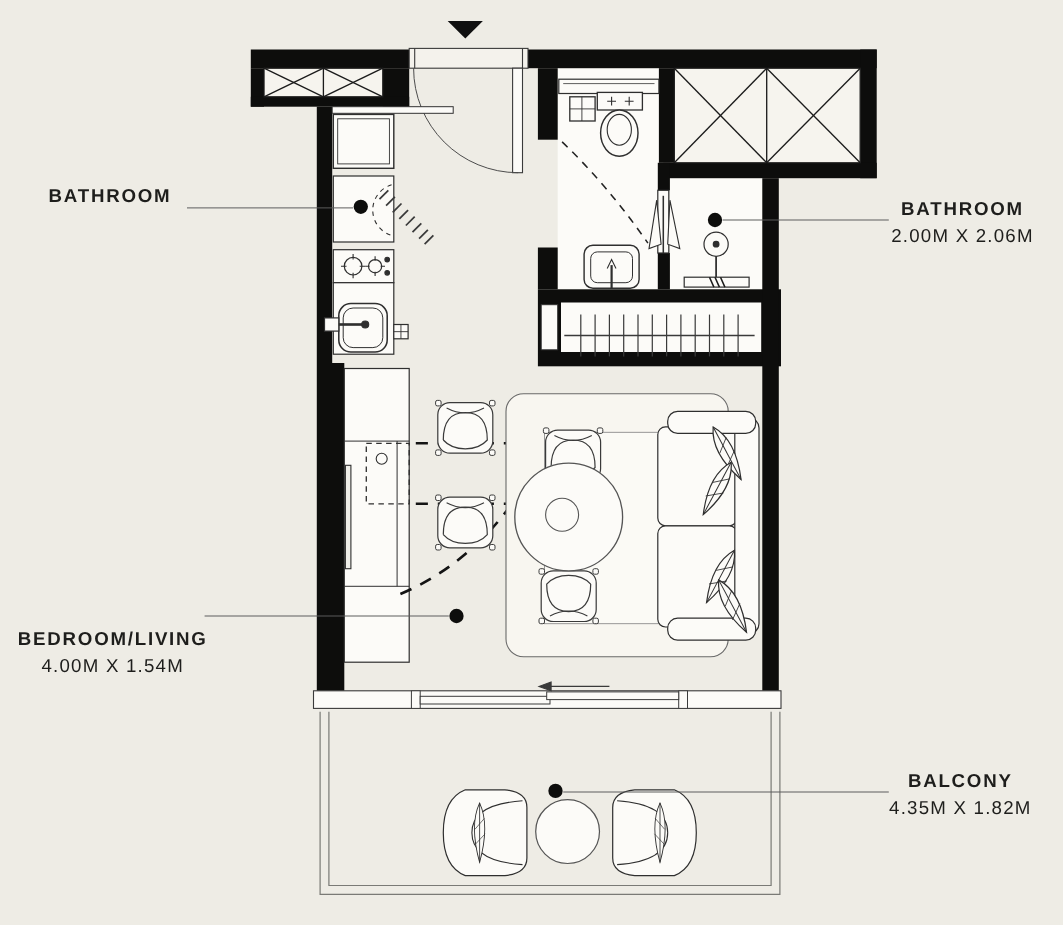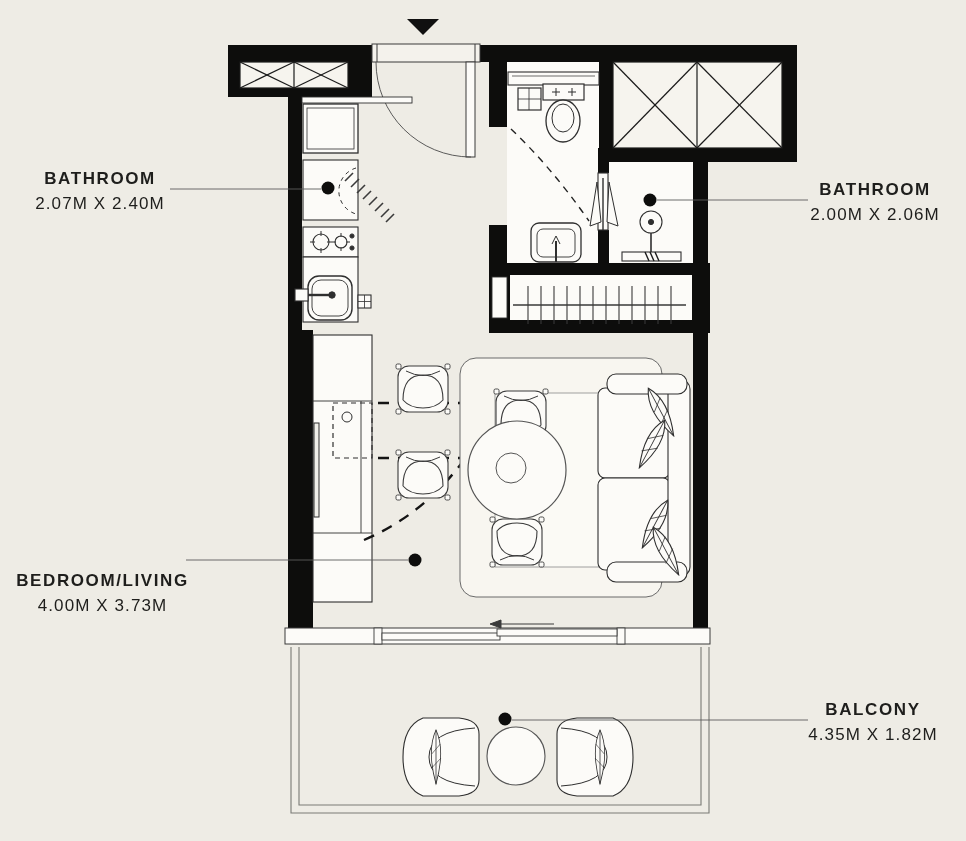--- a/index.html
+++ b/index.html
@@ -274,27 +274,26 @@
   <g fill="#0d0d0c">
     <circle cx="328" cy="188" r="6.5"></circle>
     <circle cx="650" cy="200" r="6.5"></circle>
     <circle cx="415" cy="560" r="6.5"></circle>
     <circle cx="505" cy="719" r="6.5"></circle>
   </g>
 </svg>
 
   <div class="room-label" style="left:5px;top:166px;width:190px;">
     <div class="title">BATHROOM</div>
-    <div class="dims">2.07M X 2.40M</div>
   </div>
   <div class="room-label" style="left:780px;top:177px;width:190px;">
     <div class="title">BATHROOM</div>
     <div class="dims">2.00M X 2.06M</div>
   </div>
   <div class="room-label" style="left:0px;top:568px;width:205px;">
     <div class="title">BEDROOM/LIVING</div>
-    <div class="dims">4.00M X 3.73M</div>
+    <div class="dims">4.00M X 1.54M</div>
   </div>
   <div class="room-label" style="left:778px;top:697px;width:190px;">
     <div class="title">BALCONY</div>
     <div class="dims">4.35M X 1.82M</div>
   </div>
 </div>
 
 </body></html>

